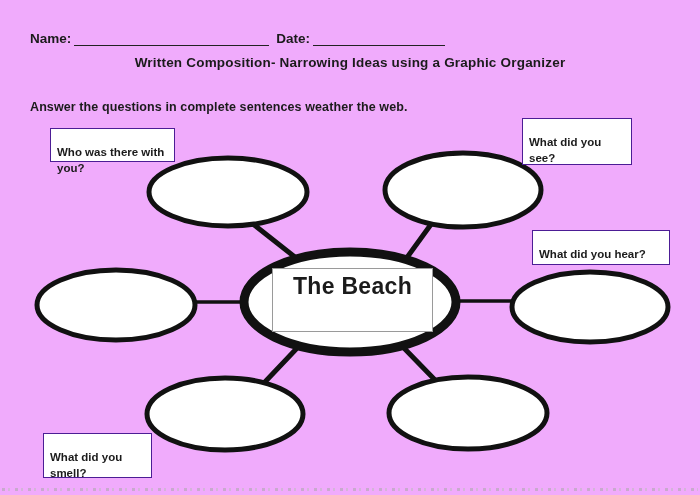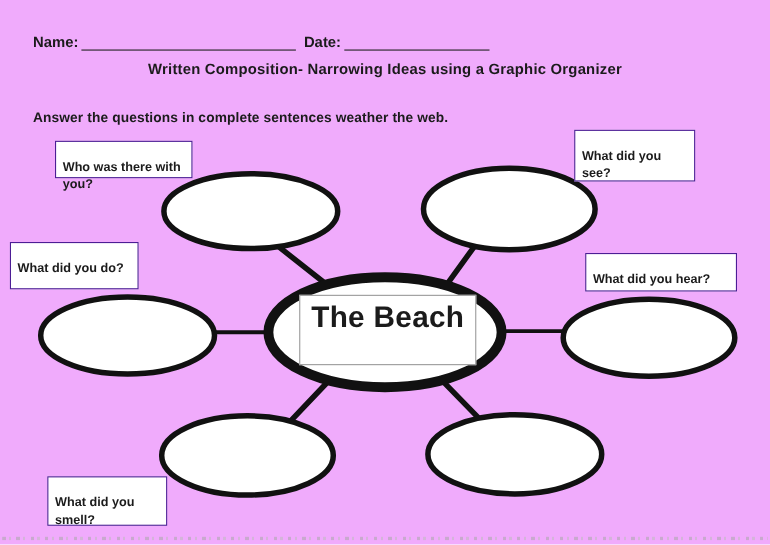--- a/index.html
+++ b/index.html
@@ -49,21 +49,21 @@
   .qbox-hear {left:532px;top:230px;width:138px;height:35px;}
   .qbox-smell{left:43px; top:433px;width:109px;height:45px;}
   .qbox-smell .qtext{max-width:82px;}
   .qbox-weather{left:545px;top:423px;width:125px;height:39px;}
   .qbox-weather .qtext{max-width:95px;}
   .center-label{
     position:absolute;z-index:2;box-sizing:border-box;
     left:272px;top:268px;width:161px;height:64px;
     background:#fff;border:1px solid #9a9a9a;
     text-align:center;padding-top:4px;
-    font-size:27px;font-weight:bold;letter-spacing:.3px;
+    font-size:23px;font-weight:bold;letter-spacing:.3px;
   }
   
   .edge-artifact{
     position:absolute;left:2px;top:488px;width:696px;height:3px;z-index:0;
     background:repeating-linear-gradient(90deg,#a8a8a8 0 3px,transparent 3px 6px,#bdbdbd 6px 8px,transparent 8px 13px);
     opacity:.55;
   }
 </style>
 </head>
 <body>
@@ -96,23 +96,20 @@
 
     <ellipse cx="350" cy="302" rx="106" ry="50" fill="#fff" stroke="#111" stroke-width="9"></ellipse>
   </svg>
 
   <div class="qbox qbox-who">
     <span class="qtext">Who was there with you?</span>
   </div>
   <div class="qbox qbox-see">
     <span class="qtext">What did you see?</span>
   </div>
-  <div class="qbox qbox-do">
-    <span class="qtext">What did you do?</span>
-  </div>
   <div class="qbox qbox-hear">
     <span class="qtext">What did you hear?</span>
   </div>
   <div class="qbox qbox-smell">
     <span class="qtext">What did you smell?</span>
   </div>
 
   <div class="center-label">
     <span>The Beach</span>
   </div>

